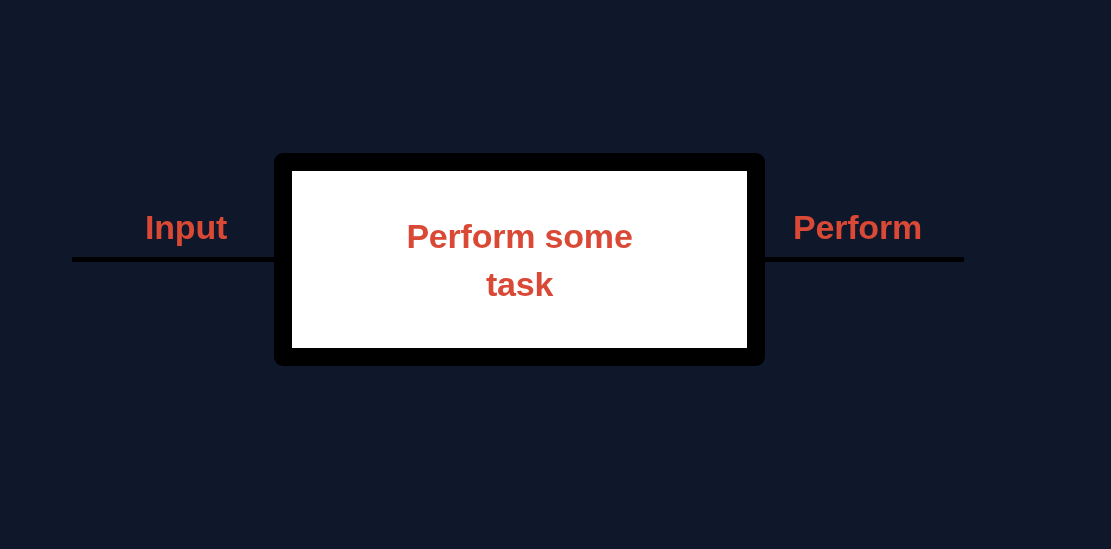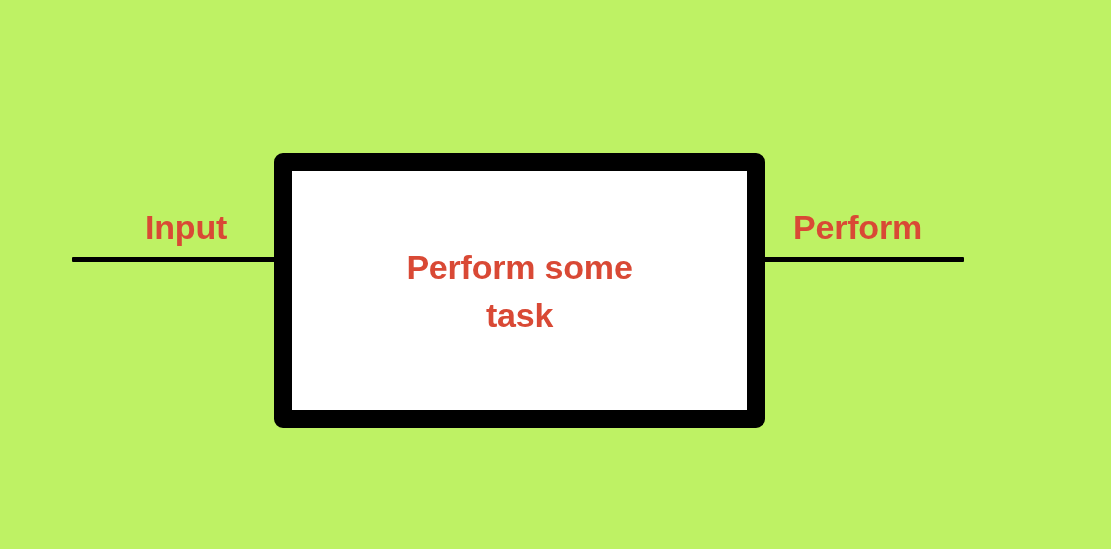--- a/index.html
+++ b/index.html
@@ -7,41 +7,41 @@
     padding: 0;
     background: #ffffff;
   }
   body {
     font-family: "Liberation Sans", sans-serif;
   }
   #canvas {
     position: relative;
     width: 1111px;
     height: 549px;
-    background: #bef264;
+    background: #0f172a;
     overflow: hidden;
   }
 
   
   .wire {
     position: absolute;
     height: 5px;
     background: #000000;
     border-radius: 1px;
   }
   #input-wire  { left: 72px;  top: 257px; width: 208px; }
   #output-wire { left: 760px; top: 257px; width: 204px; }
 
   
   #process-box {
     position: absolute;
     left: 274px;
     top: 153px;
     width: 491px;
-    height: 275px;
+    height: 213px;
     box-sizing: border-box;
     background: #ffffff;
     border: 18px solid #000000;
     border-radius: 9px;
   }
   #process-label {
     position: absolute;
     left: 0;
     right: 0;
     top: 50%;

